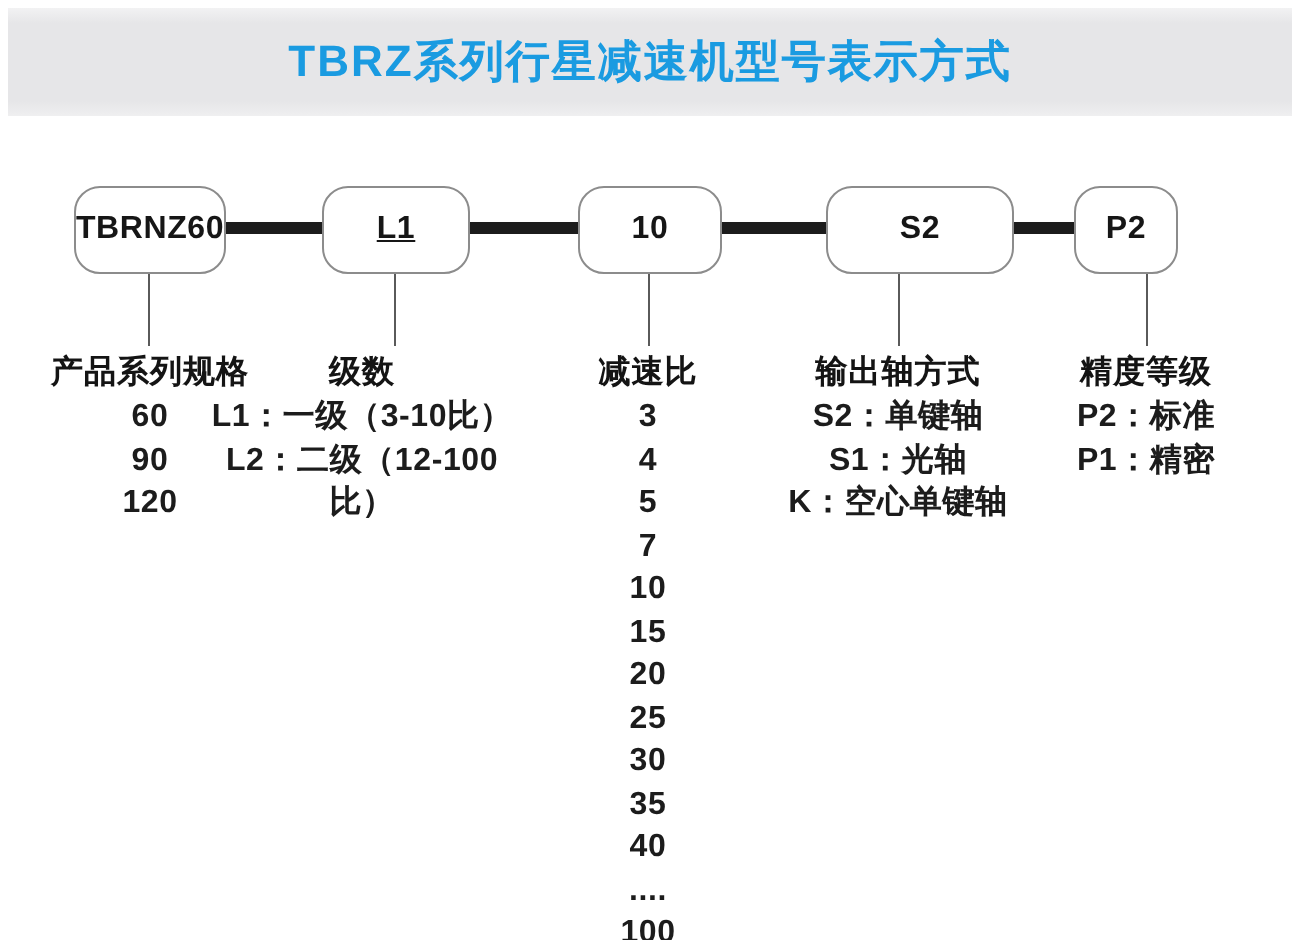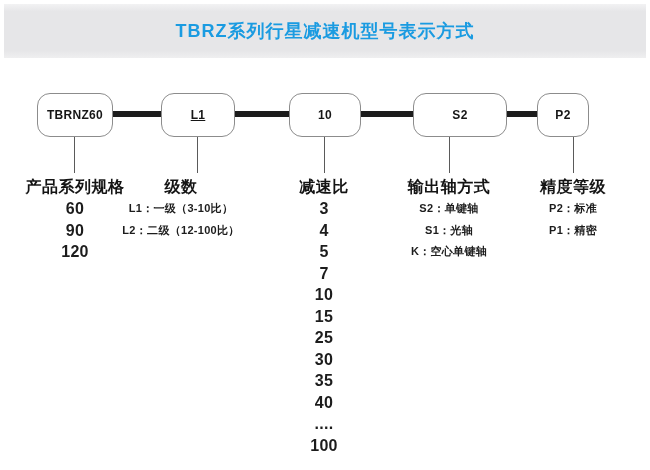--- a/index.html
+++ b/index.html
@@ -7,48 +7,48 @@
     position:relative;width:650px;height:470px;background:#ffffff;overflow:hidden;
     font-family:"Liberation Sans","DejaVu Sans",sans-serif;color:#1a1a1a;
   }
   
   .header-bar{
     position:absolute;left:4px;top:4px;width:642px;height:54px;
     background:linear-gradient(to bottom,#f2f2f3 0%,#e6e6e8 14%,#e6e6e8 86%,#efeff0 100%);
     display:flex;align-items:center;justify-content:center;
   }
   .header-title{
-    font-size:18px;font-weight:bold;letter-spacing:1px;color:var(--accent,#1a9be1);
+    font-size:22px;font-weight:bold;letter-spacing:1px;color:var(--accent,#1a9be1);
   }
   
   .mbox{
     position:absolute;top:93px;height:44px;box-sizing:border-box;
     border:1.6px solid #8c8c8c;border-radius:13px;background:#fff;
     display:flex;align-items:center;justify-content:center;
-    font-weight:bold;font-size:12px;color:#161616;letter-spacing:0.3px;
+    font-weight:bold;font-size:16px;color:#161616;letter-spacing:0.3px;
     z-index:2;
   }
   
   .connector{
     position:absolute;top:111px;height:6px;background:#1c1c1c;z-index:1;
   }
   
   .stem{
     position:absolute;top:137px;height:36px;width:1.4px;background:#5a5a5a;
   }
   
   .col{
     position:absolute;top:177px;text-align:center;font-weight:bold;
   }
   .col-header{
     display:block;font-size:16px;line-height:20px;margin-bottom:1px;color:#141414;
     letter-spacing:0.5px;
   }
   .col-item{
-    font-size:11px;line-height:21.5px;color:#1c1c1c;letter-spacing:0.3px;
+    font-size:16px;line-height:21.5px;color:#1c1c1c;letter-spacing:0.3px;
   }
   .col-item.num{font-size:16px;}
 </style>
 </head>
 <body>
 
 <div id="stage">
 
   <div class="header-bar">
     <span class="header-title">TBRZ系列行星减速机型号表示方式</span>
@@ -85,20 +85,21 @@
   </div>
 
   <div class="col" style="left:274px;width:100px;">
     <span class="col-header">减速比</span>
     <div class="col-item num">3</div>
     <div class="col-item num">4</div>
     <div class="col-item num">5</div>
     <div class="col-item num">7</div>
     <div class="col-item num">10</div>
     <div class="col-item num">15</div>
+    <div class="col-item num">20</div>
     <div class="col-item num">25</div>
     <div class="col-item num">30</div>
     <div class="col-item num">35</div>
     <div class="col-item num">40</div>
     <div class="col-item num">....</div>
     <div class="col-item num">100</div>
   </div>
 
   <div class="col" style="left:379px;width:140px;">
     <span class="col-header">输出轴方式</span>

